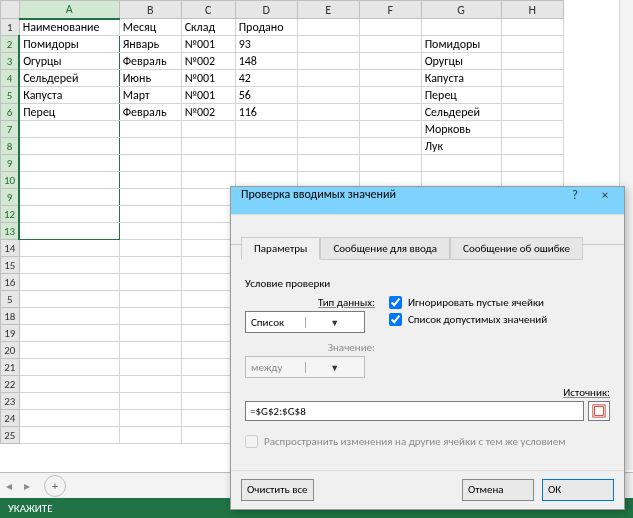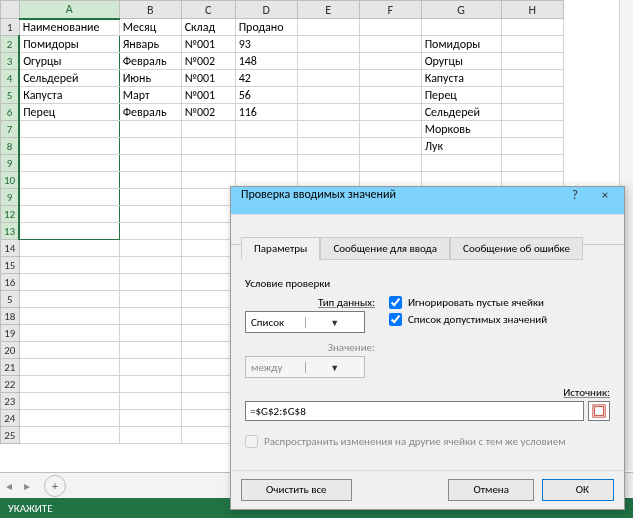--- a/index.html
+++ b/index.html
@@ -147,21 +147,21 @@
     display:flex;align-items:center;justify-content:center;
   }
   .range-btn svg { width:14px; height:14px; }
   .footer {
     display:flex; padding: 8px 10px; gap:8px; align-items:center;
     border-top: 1px solid #ddd; margin-top: 8px;
   }
   .footer .spacer { flex:1; }
   .btn {
     min-width:72px; height:22px; border:1px solid #888; background:#e9e9e9;
-    font-size:11px; text-align:right; line-height:20px; padding: 0 24px;
+    font-size:11px; text-align:left; line-height:20px; padding: 0 5px;
   }
   .btn.primary { border:1px solid #0078d7; }
 </style>
 </head>
 <body>
 
 <div class="sheet">
 <table class="grid">
   <tbody>
         <tr>

